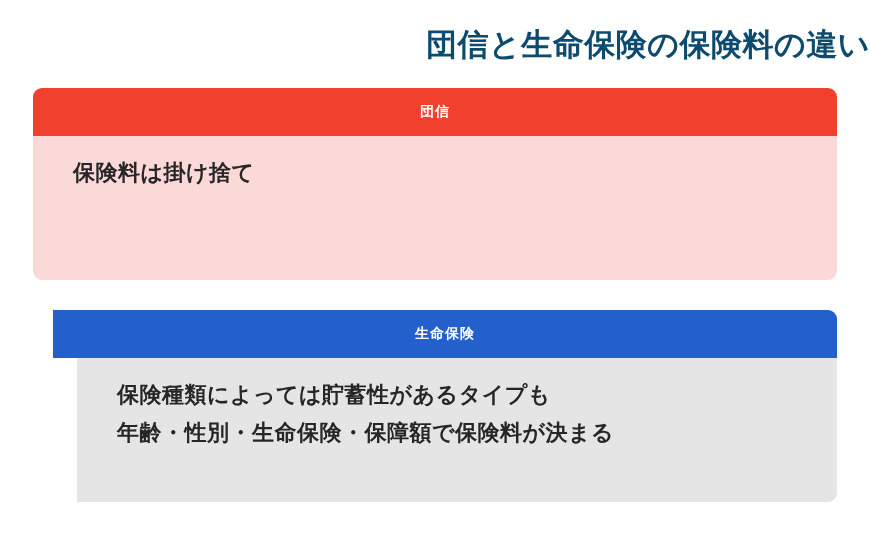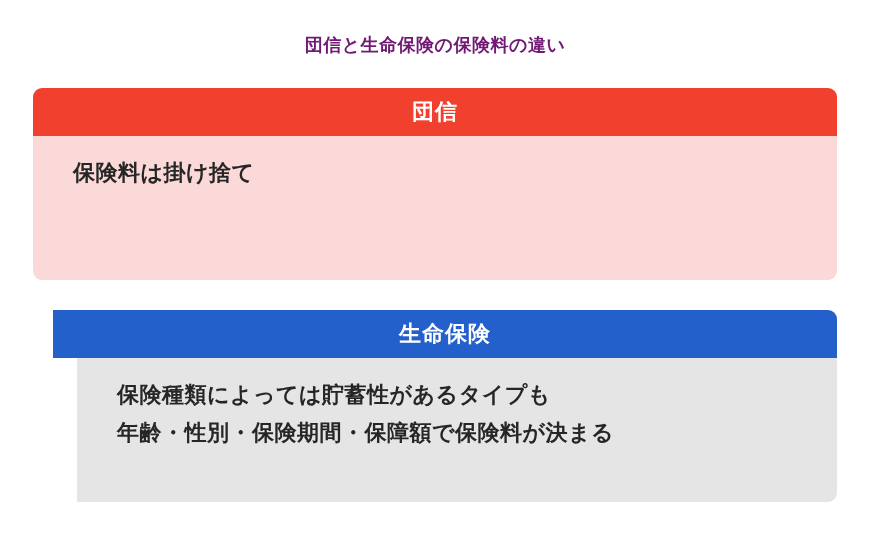--- a/index.html
+++ b/index.html
@@ -22,25 +22,25 @@
     background: #ffffff;
     box-sizing: border-box;
   }
 
   
   .page-title {
     position: absolute;
     left: 0;
     top: 28px;
     width: 870px;
-    text-align: center;
-    font-size: 18px;
+    text-align: right;
+    font-size: 31px;
     line-height: 34px;
     font-weight: 700;
-    color: #701a75;
+    color: #0c4a6e;
     letter-spacing: 0.5px;
     white-space: nowrap;
   }
 
   
   .card {
     position: absolute;
     left: 33px;
     width: 804px;
     border-radius: 9px;
@@ -55,21 +55,21 @@
   .card-primary {
     top: 310px;
     height: 192px;
   }
 
   .card-header {
     height: 48px;
     display: flex;
     align-items: center;
     justify-content: center;
-    font-size: 22px;
+    font-size: 14px;
     font-weight: 700;
     color: #ffffff;
     letter-spacing: 1px;
   }
 
   .card-danger .card-header {
     background: #f2402f;
   }
 
   .card-primary .card-header {
@@ -112,17 +112,17 @@
     <div class="card-header">団信</div>
     <div class="card-body">
       <div class="body-line">保険料は掛け捨て</div>
     </div>
   </div>
 
   <div class="card card-primary">
     <div class="card-header">生命保険</div>
     <div class="card-body">
       <div class="body-line">保険種類によっては貯蓄性があるタイプも</div>
-      <div class="body-line">年齢・性別・保険期間・保障額で保険料が決まる</div>
+      <div class="body-line">年齢・性別・生命保険・保障額で保険料が決まる</div>
     </div>
   </div>
 
 </div>
 
 </body></html>

